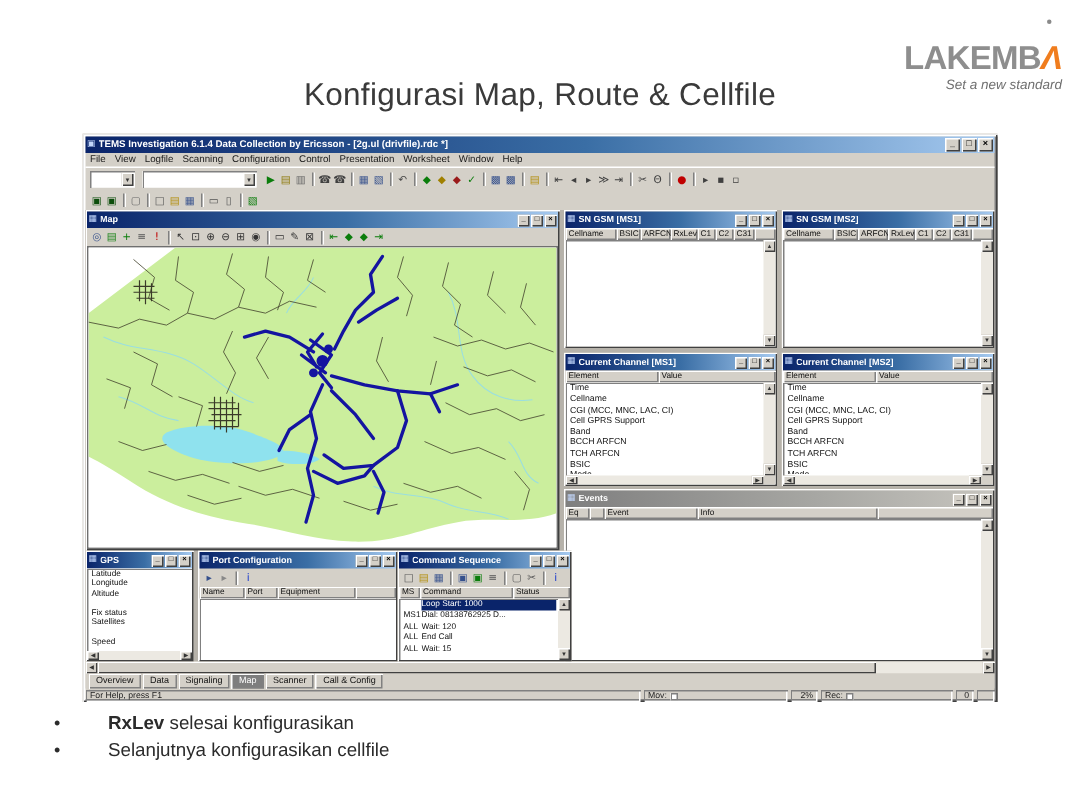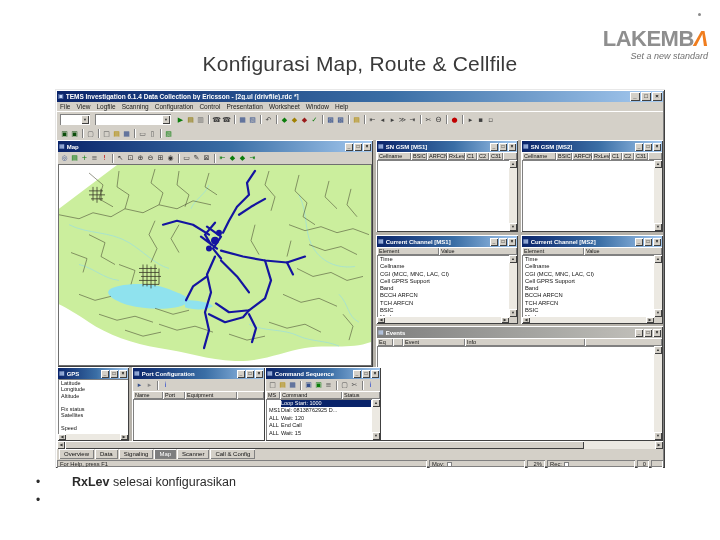--- a/index.html
+++ b/index.html
@@ -601,16 +601,17 @@
 
   </div>
 
   <div class="bullets">
     <div class="bline">
       <span class="bdot">•</span>
       <span class="btext"><b>RxLev</b><span> selesai konfigurasikan</span></span>
     </div>
     <div class="bline">
       <span class="bdot">•</span>
+      <span class="btext"><b></b><span>Selanjutnya konfigurasikan cellfile</span></span>
     </div>
   </div>
 
 </div>
 
 </body></html>

